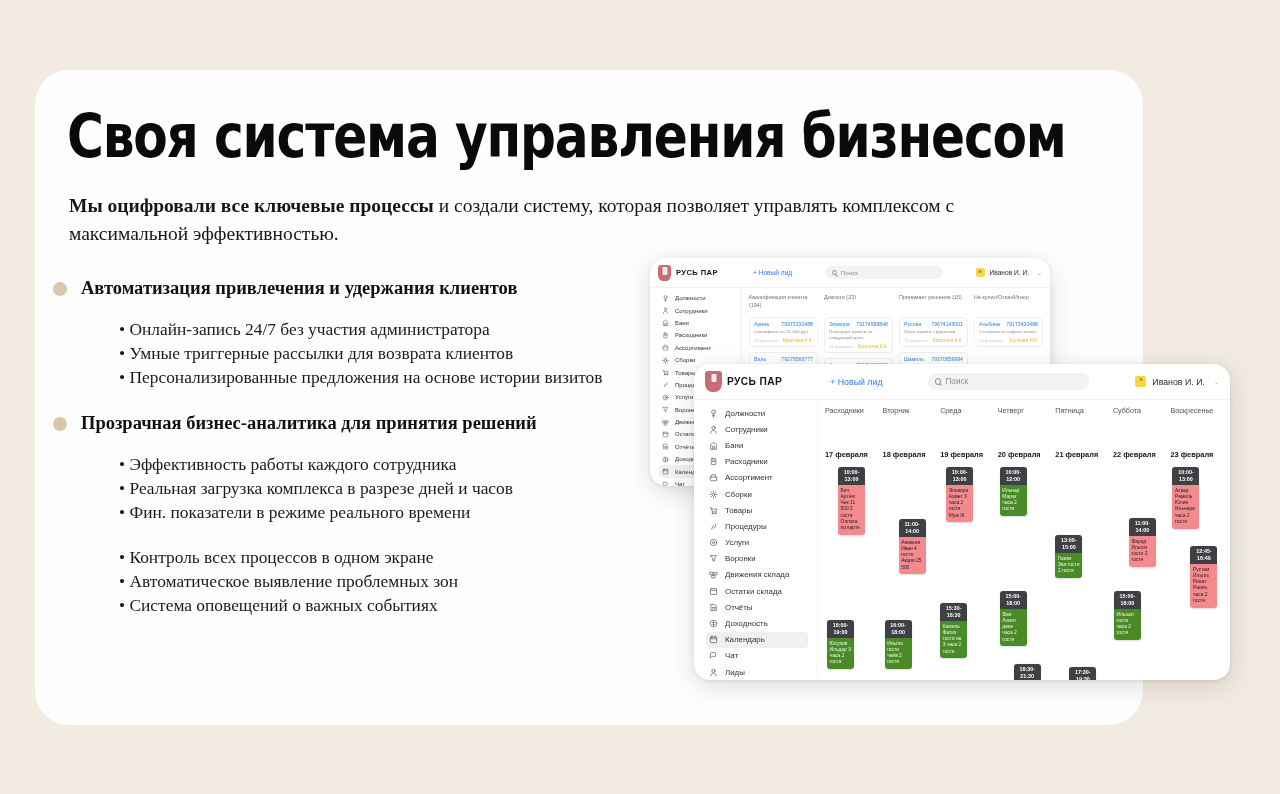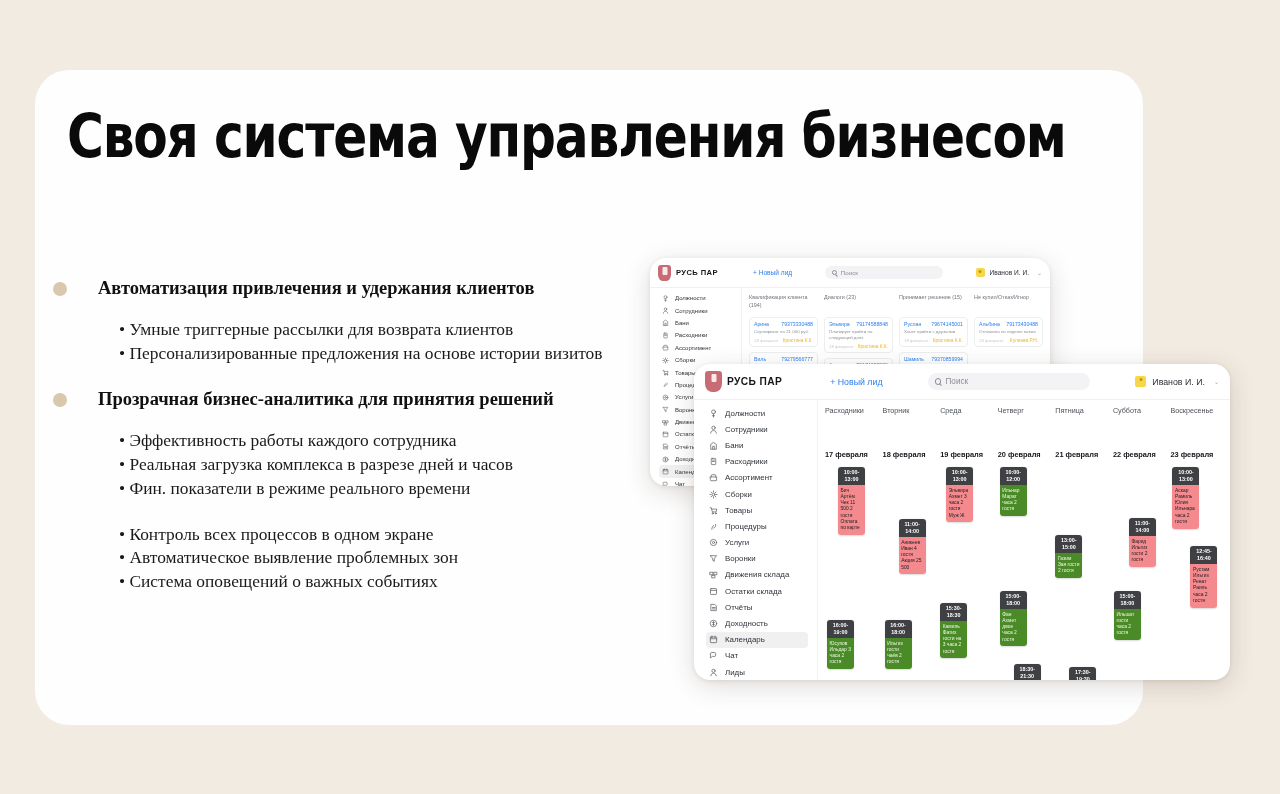--- a/index.html
+++ b/index.html
@@ -42,21 +42,21 @@
     color: #161616;
   }
   .subtitle b { font-weight: 700; }
 
   
   .sections { position: absolute; left: 18px; top: 207px; width: 620px; }
   .section { margin-bottom: 22px; }
   .sec-head {
     display: flex;
     align-items: flex-start;
-    gap: 31px;
+    gap: 14px;
     margin-bottom: 19px;
   }
   .dot {
     width: 14px; height: 14px;
     border-radius: 50%;
     background: #d9c8ad;
     flex: 0 0 14px;
     margin-top: 5px;
   }
   .sec-title {
@@ -286,29 +286,33 @@
   .ev-pink .ev-body { background: #f4898e; }
   .ev-green .ev-body { background: #4a8b28; color: #eef6e6; }
 </style>
 </head>
 <body>
 
 <div class="slide">
 
   <div class="title">Своя система управления бизнесом</div>
 
+  <div class="subtitle">
+    <b>Мы оцифровали все ключевые процессы</b><span> и создали систему, которая позволяет управлять комплексом с максимальной эффективностью.</span>
+  </div>
 
   <div class="sections">
 
     <div class="section">
       <div class="sec-head">
         <span class="dot"></span>
         <span class="sec-title">Автоматизация привлечения и удержания клиентов</span>
       </div>
       <div class="sec-items">
+        <div class="sec-item">• Онлайн-запись 24/7 без участия администратора</div>
         <div class="sec-item">• Умные триггерные рассылки для возврата клиентов</div>
         <div class="sec-item">• Персонализированные предложения на основе истории визитов</div>
       </div>
     </div>
 
     <div class="section">
       <div class="sec-head">
         <span class="dot"></span>
         <span class="sec-title">Прозрачная бизнес-аналитика для принятия решений</span>
       </div>

